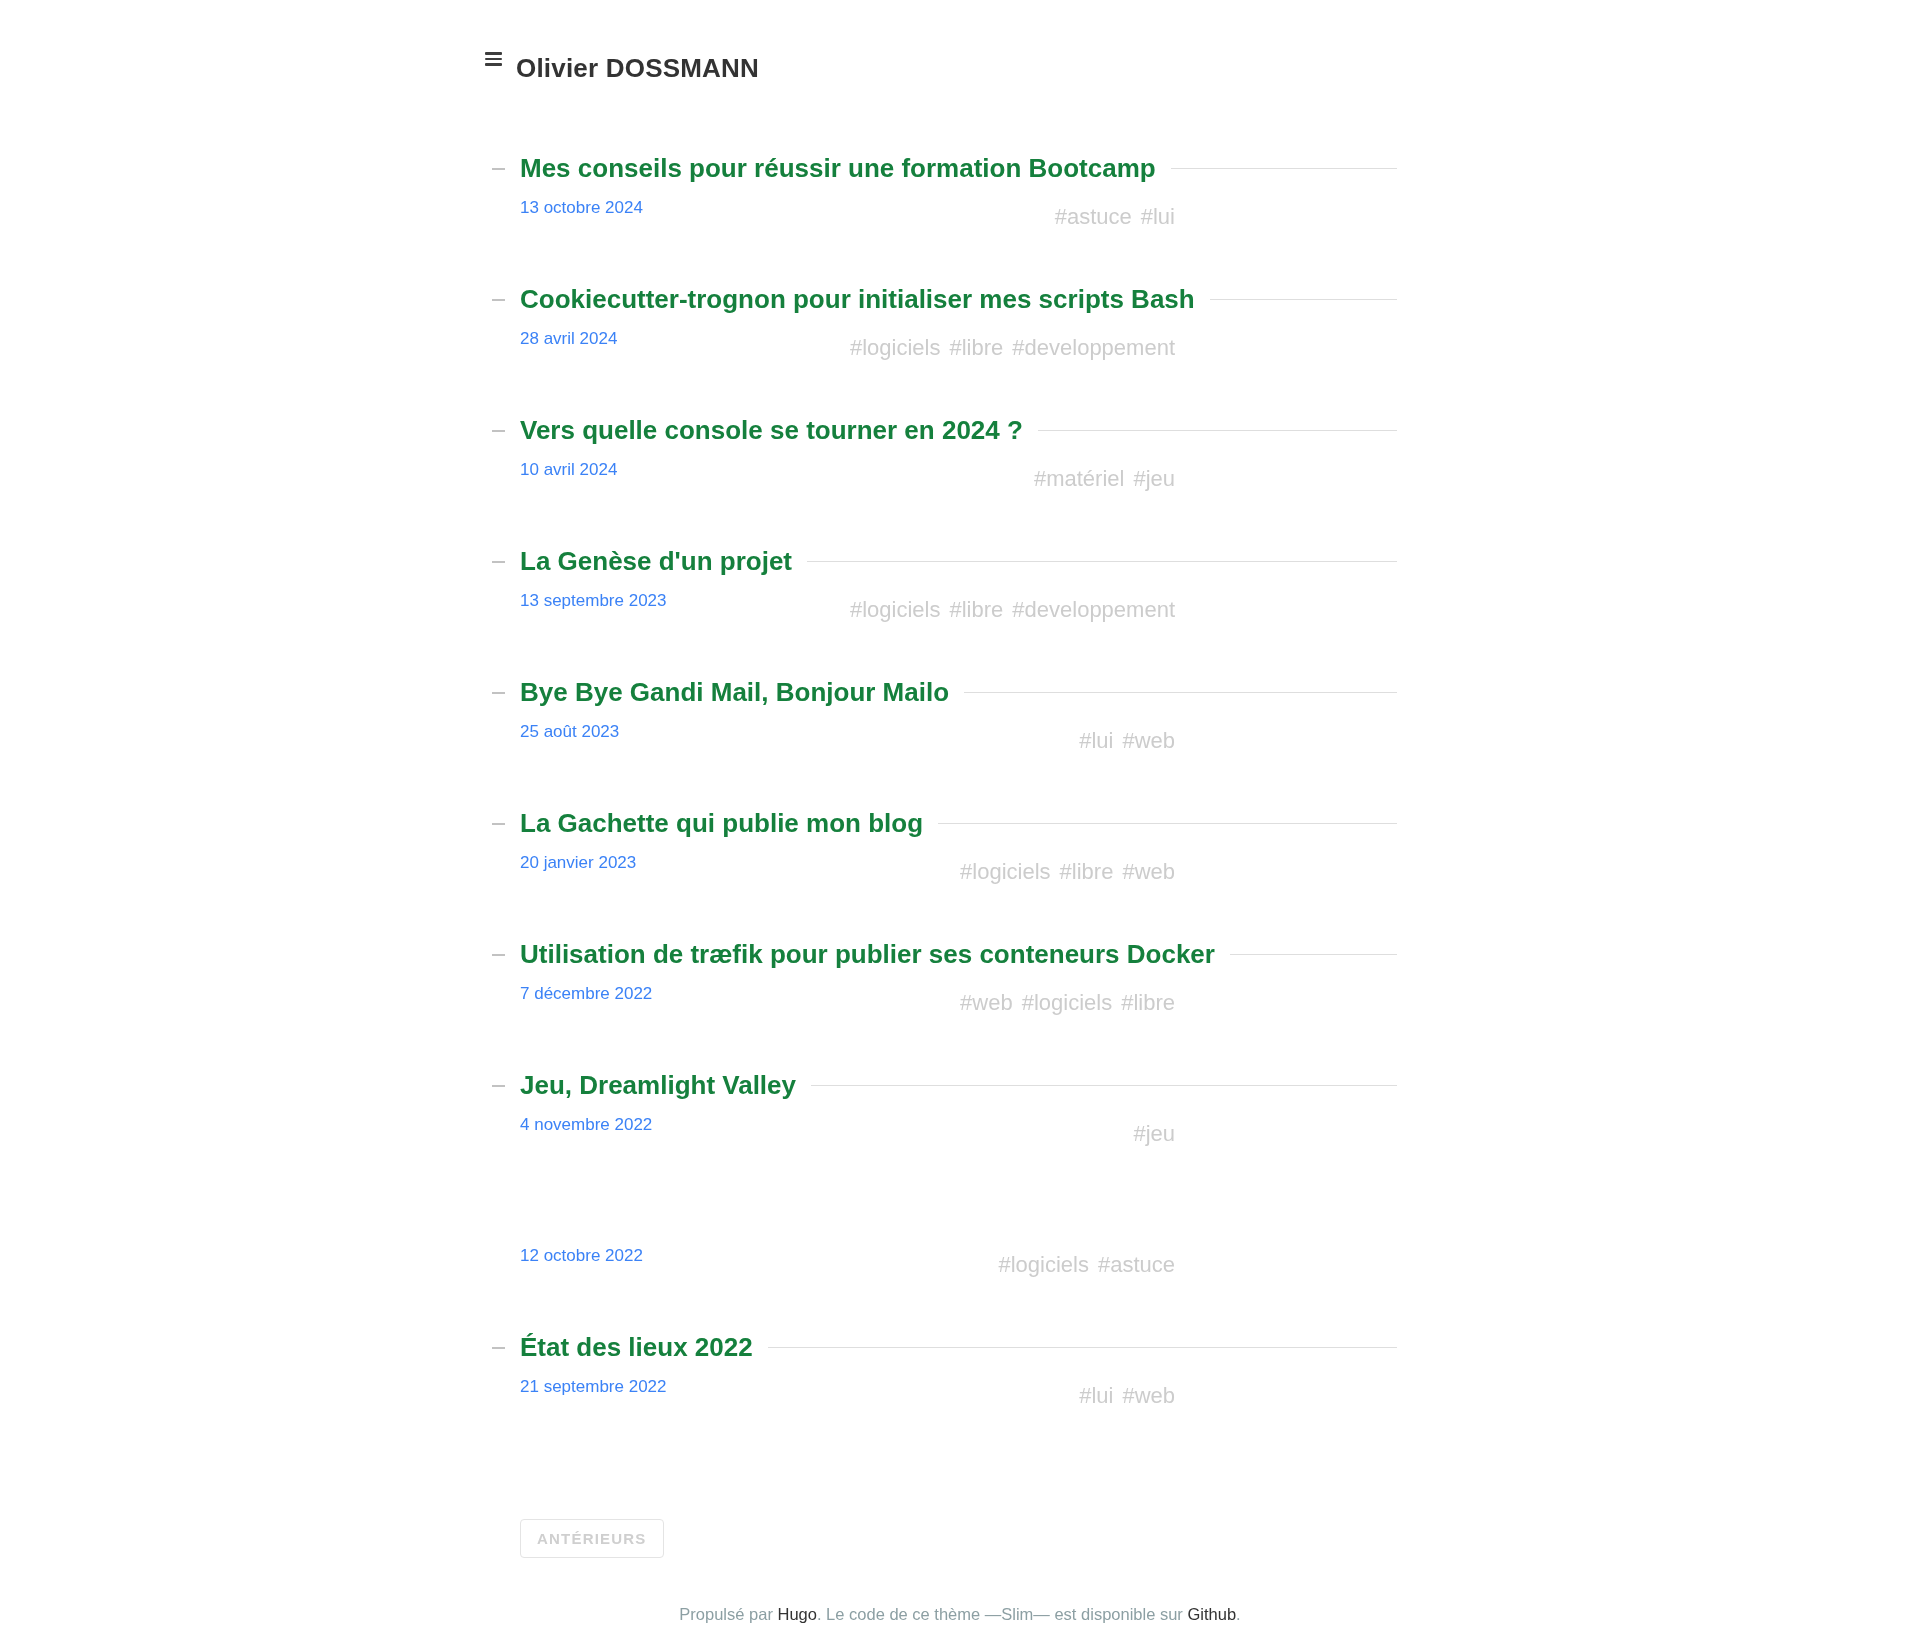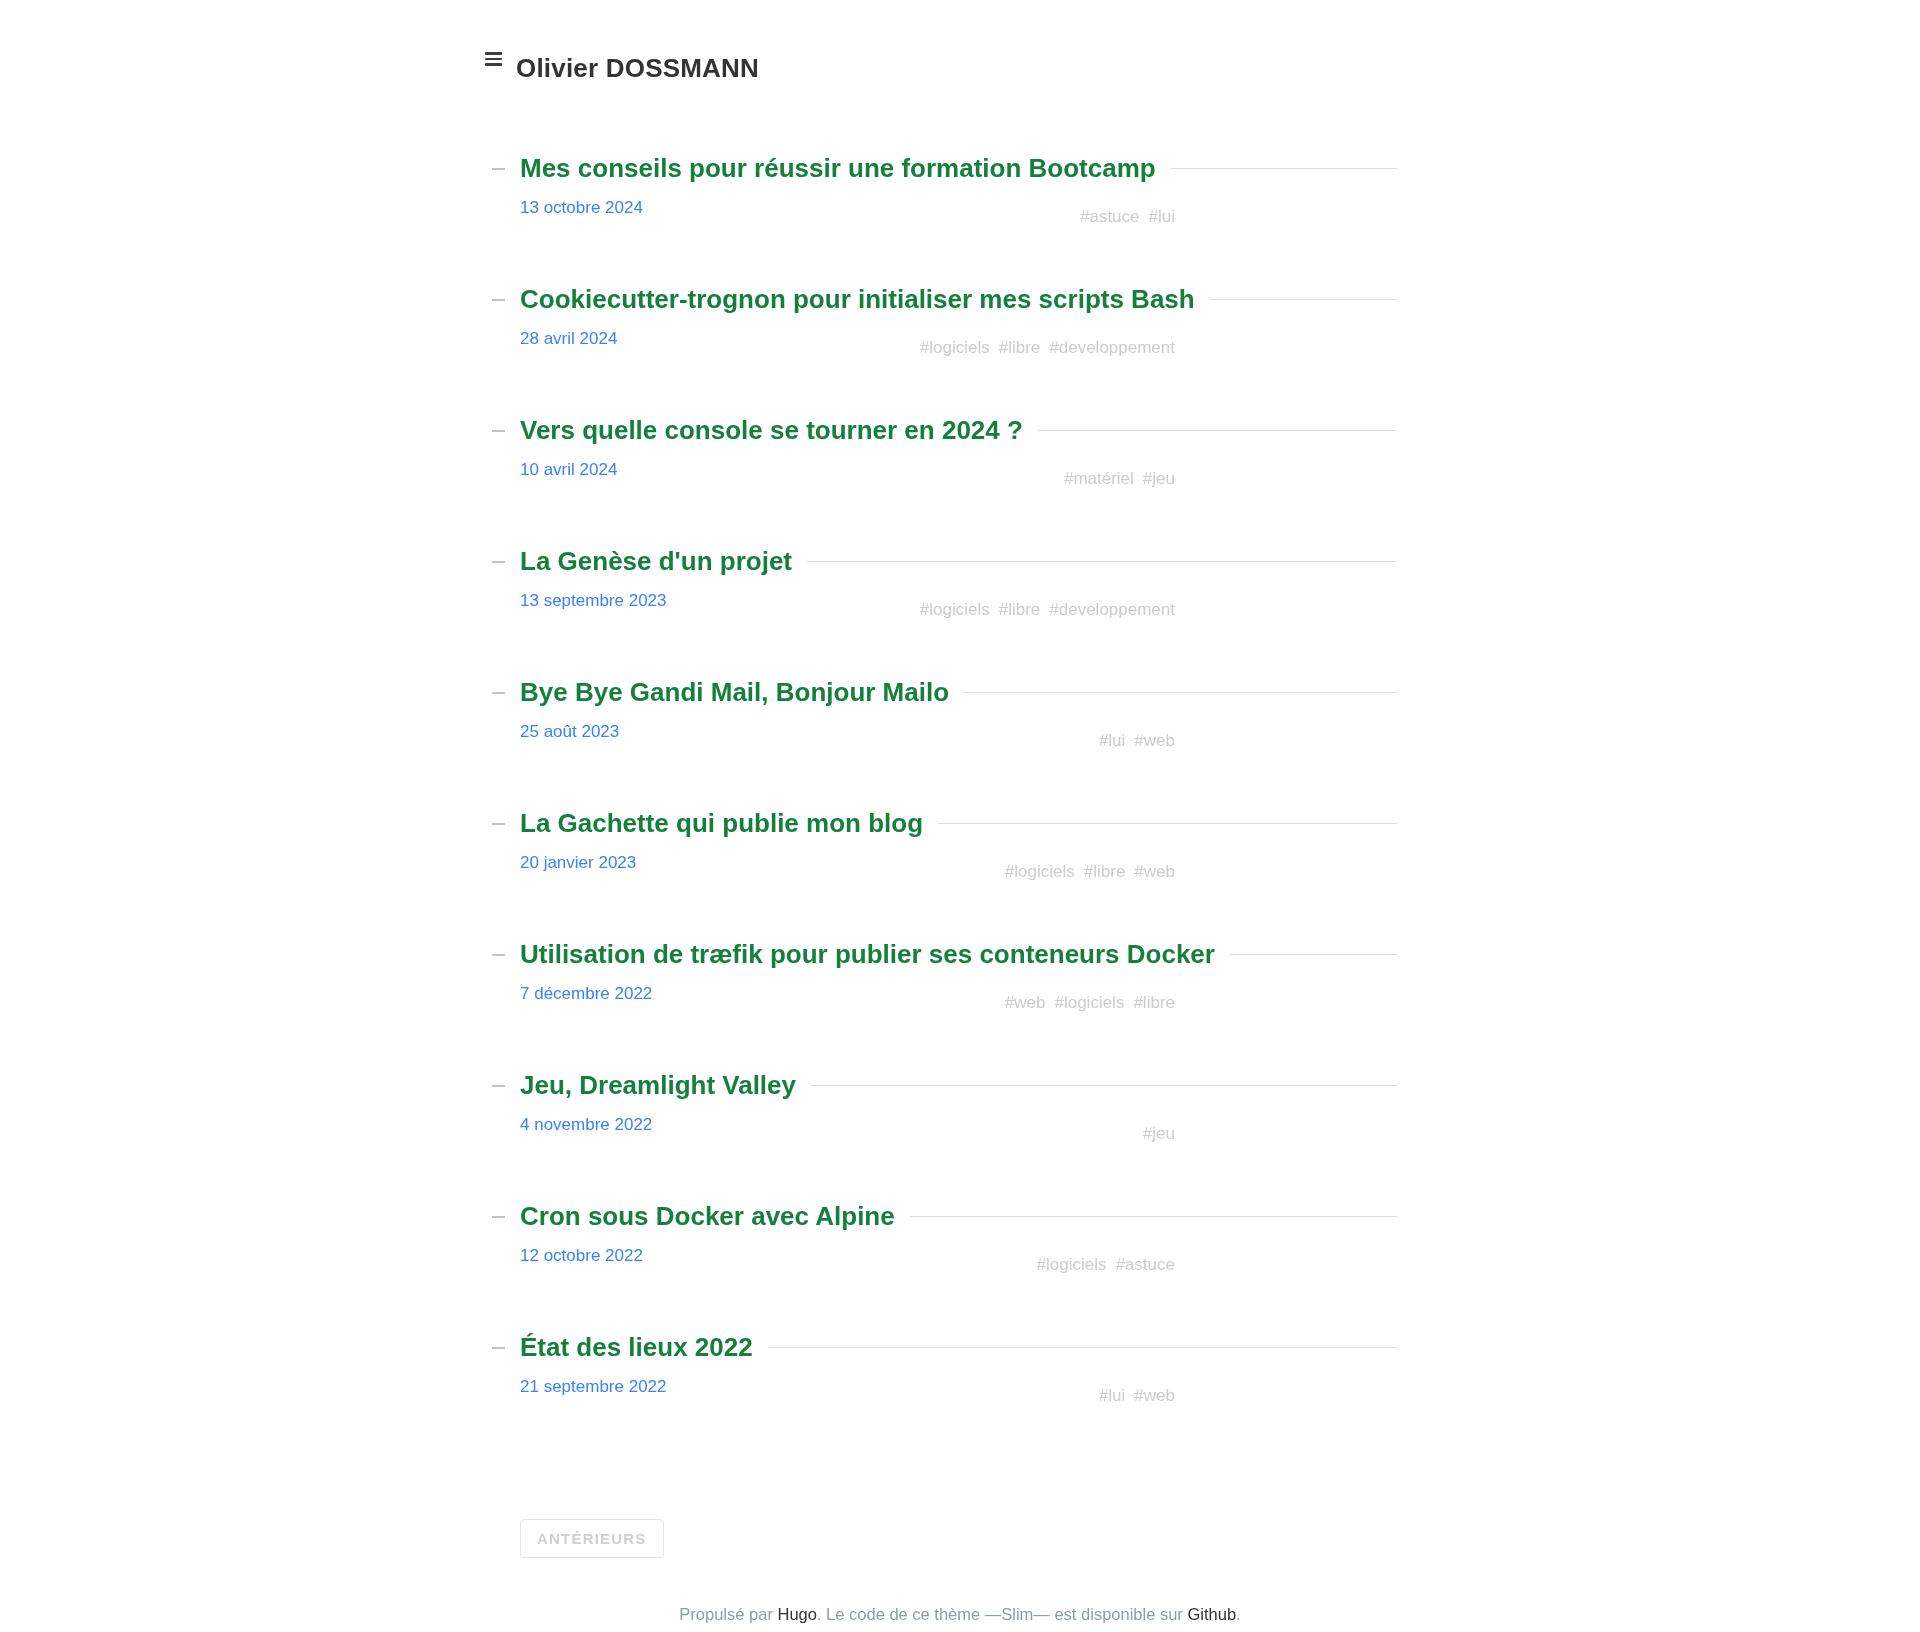--- a/index.html
+++ b/index.html
@@ -79,21 +79,21 @@
     font-size: 17px;
     color: #3b82f6;
     line-height: 21px;
   }
   .post-tags {
     position: absolute;
     right: 222px;
     top: 54px;
     display: flex;
     gap: 9px;
-    font-size: 17px;
+    font-size: 22px;
     color: #cccccc;
     line-height: 21px;
   }
   .post-tags .tag { cursor: pointer; }
 
   
   .pagination {
     margin-left: 520px;
     margin-top: 57px;
   }
@@ -241,25 +241,20 @@
       <h3 class="post-title">Jeu, Dreamlight Valley</h3>
       <span class="title-line"></span>
     </div>
     <div class="post-date">4 novembre 2022</div>
     <div class="post-tags">
         <span class="tag">#jeu</span>
       </div>
   </article>
 
   <article class="post">
-    <div class="post-title-row">
-      <span class="title-dash"></span>
-      <h3 class="post-title">Cron sous Docker avec Alpine</h3>
-      <span class="title-line"></span>
-    </div>
     <div class="post-date">12 octobre 2022</div>
     <div class="post-tags">
         <span class="tag">#logiciels</span>
         <span class="tag">#astuce</span>
       </div>
   </article>
 
   <article class="post">
     <div class="post-title-row">
       <span class="title-dash"></span>

